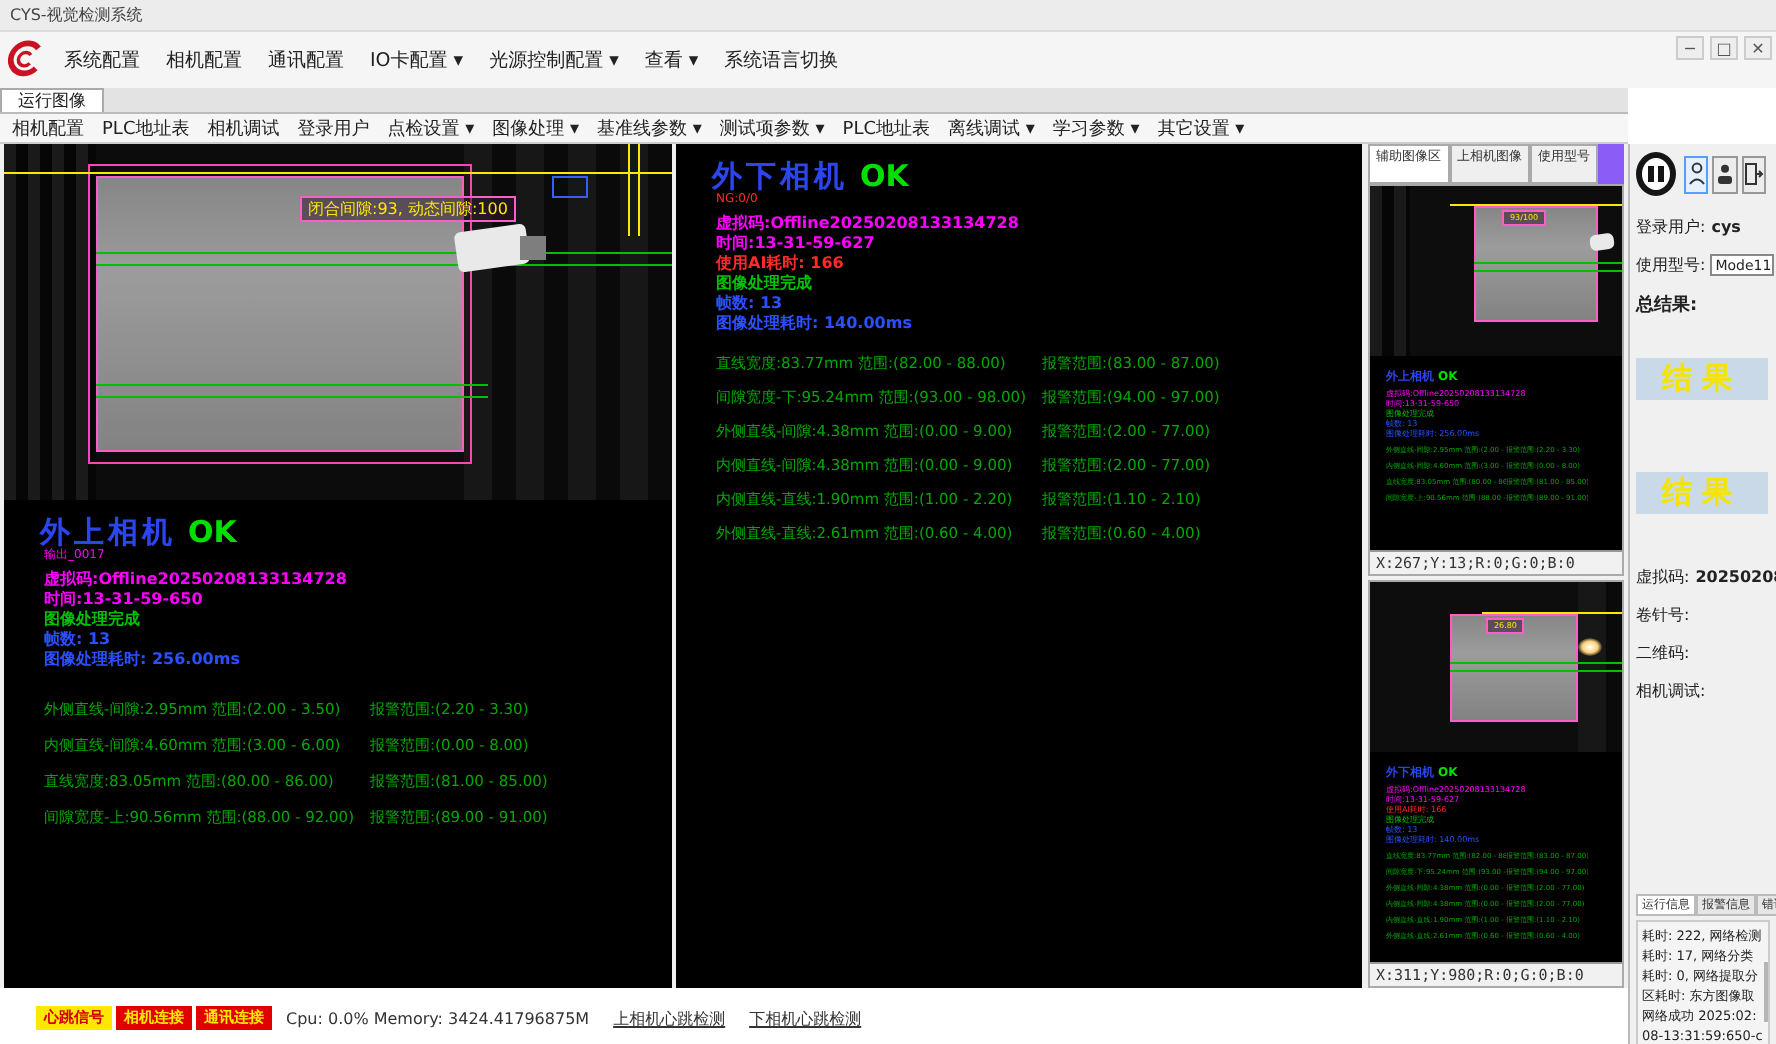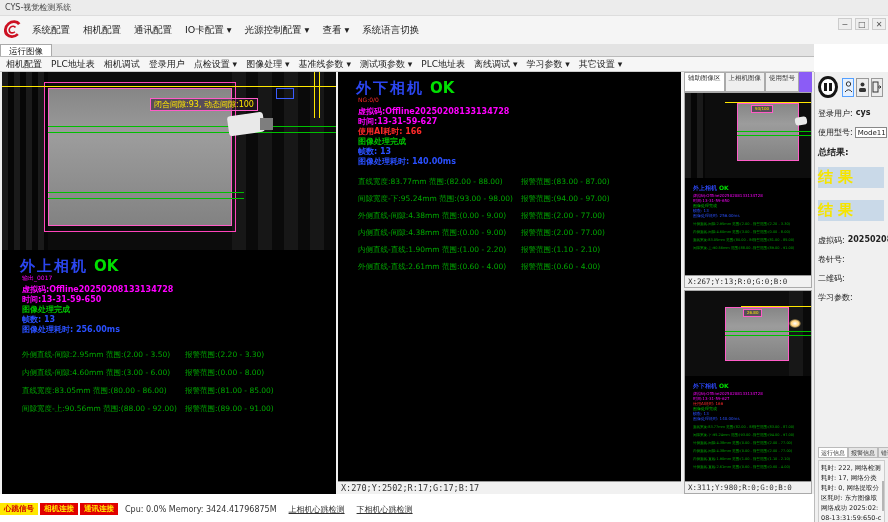--- a/index.html
+++ b/index.html
@@ -84,43 +84,43 @@
   .mini-info { margin:2px 0 0 8px; }
   .mini-line { font-size:4px; line-height:5px; white-space:nowrap; }
   .mini-rows { margin-top:4px; }
   .mini-row { display:flex; font-size:3.5px; color:#00a800; line-height:4px; margin-bottom:4px; white-space:nowrap; }
   .mini-measure { width:68px; padding-left:8px; flex:0 0 auto; overflow:hidden; }
   .mini-alarm { overflow:hidden; }
   .thumb .cam-caption { height:12px; font-size:7.5px; line-height:11px; }
 
   
   .bottom-area { height:28px; background:#fff; padding-top:9px; }
-  .statusbar { display:flex; align-items:center; padding-left:0; }
+  .statusbar { display:flex; align-items:center; padding-left:18px; }
   .badge { font-size:7.5px; font-weight:bold; padding:1px 4px; margin-right:2px; white-space:nowrap; }
   .badge.warn { background:#ffe800; color:#d00000; }
   .badge.error { background:#e00000; color:#ffe800; }
   .cpu-text { font-size:8px; color:#333; margin-left:5px; white-space:nowrap; }
   .hb-link { font-size:8px; color:#333; text-decoration:underline; margin-left:12px; white-space:nowrap; }
 
   
   .control-panel { width:74px; background:#f0f0f0; border-left:1px solid #bbb; padding:2px 3px;
     display:flex; flex-direction:column; height:478px; }
   .cp-btn-row { display:flex; align-items:center; margin:2px 0 6px 0; }
   .pause-btn { width:22px; height:22px; border:3px solid #151515; border-radius:50%;
     display:flex; align-items:center; justify-content:center; background:#fff; margin-right:4px; }
   .pause-btn i { display:block; width:3px; height:8px; background:#151515; margin:0 1px; }
   .cp-sm-btn { width:14px; height:19px; border:1px solid #999; background:#ececec;
     display:flex; align-items:center; justify-content:center; margin-right:2px; }
   .cp-sm-btn.sel { border:1px solid #55a0ff; background:#e6f1ff; }
-  .cp-row { font-size:8px; color:#222; margin:4px 0; white-space:nowrap; display:flex; align-items:flex-start; }
+  .cp-row { font-size:8px; color:#222; margin:4px 0; white-space:nowrap; display:flex; align-items:center; }
   .cp-value { margin-left:3px; font-weight:bold; }
   .cp-input { width:36px; height:11px; border:1px solid #888; background:#fff; font-size:7px;
     line-height:10px; padding-left:2px; margin-left:2px; }
   .cp-label-strong { font-size:9px; font-weight:bold; color:#222; margin:4px 0 2px 0; }
-  .result-box { width:66px; height:21px; background:#c9d9e8; margin:6px 0; text-align:left; }
+  .result-box { width:66px; height:21px; background:#c9d9e8; margin:18px 0; text-align:center; }
   .result-box span { font-size:15px; font-weight:bold; color:#f5e400; letter-spacing:5px; line-height:21px; }
   .cp-spacer { flex:1; }
   .log-tabs { display:flex; margin-bottom:2px; }
   .log-tab { font-size:6px; line-height:9px; padding:0 2px; border:1px solid #bbb;
     background:#e6e6e6; color:#333; white-space:nowrap; }
   .log-tab:first-child { background:#fff; }
   .log-text { font-size:6.5px; color:#222; line-height:1.55; word-break:break-all;
     background:#f4f4f4; border:1px solid #ccc; padding:2px; height:88px; position:relative; }
   .log-scroll { position:absolute; right:0; top:20px; width:2px; height:30px; background:#b5b5b5; }
 </style>
@@ -304,21 +304,20 @@
             <span class="m-measure">内侧直线-直线:1.90mm 范围:(1.00 - 2.20)</span>
             <span class="m-alarm">报警范围:(1.10 - 2.10)</span>
           </div>
 
           <div class="m-row" style="margin-bottom:8px;">
             <span class="m-measure">外侧直线-直线:2.61mm 范围:(0.60 - 4.00)</span>
             <span class="m-alarm">报警范围:(0.60 - 4.00)</span>
           </div>
 
       </div>
-      <div class="cam-caption">X:270;Y:2502;R:17;G:17;B:17</div>
     </div>
 
     <div class="thumb-col">
       <div class="thumb-tabs">
 
           <span class="thumb-tab">辅助图像区</span>
 
           <span class="thumb-tab">上相机图像</span>
 
           <span class="thumb-tab">使用型号</span>
@@ -506,21 +505,21 @@
     <span>虚拟码:</span>
     <span class="cp-value">20250208</span>
   </div>
   <div class="cp-row">
     <span>卷针号:</span>
   </div>
   <div class="cp-row">
     <span>二维码:</span>
   </div>
   <div class="cp-row">
-    <span>学习参数:</span>
+    <span>相机调试:</span>
   </div>
 
   <div class="cp-spacer"></div>
 
   <div class="log-tabs">
 
       <span class="log-tab">运行信息</span>
 
       <span class="log-tab">报警信息</span>
 

